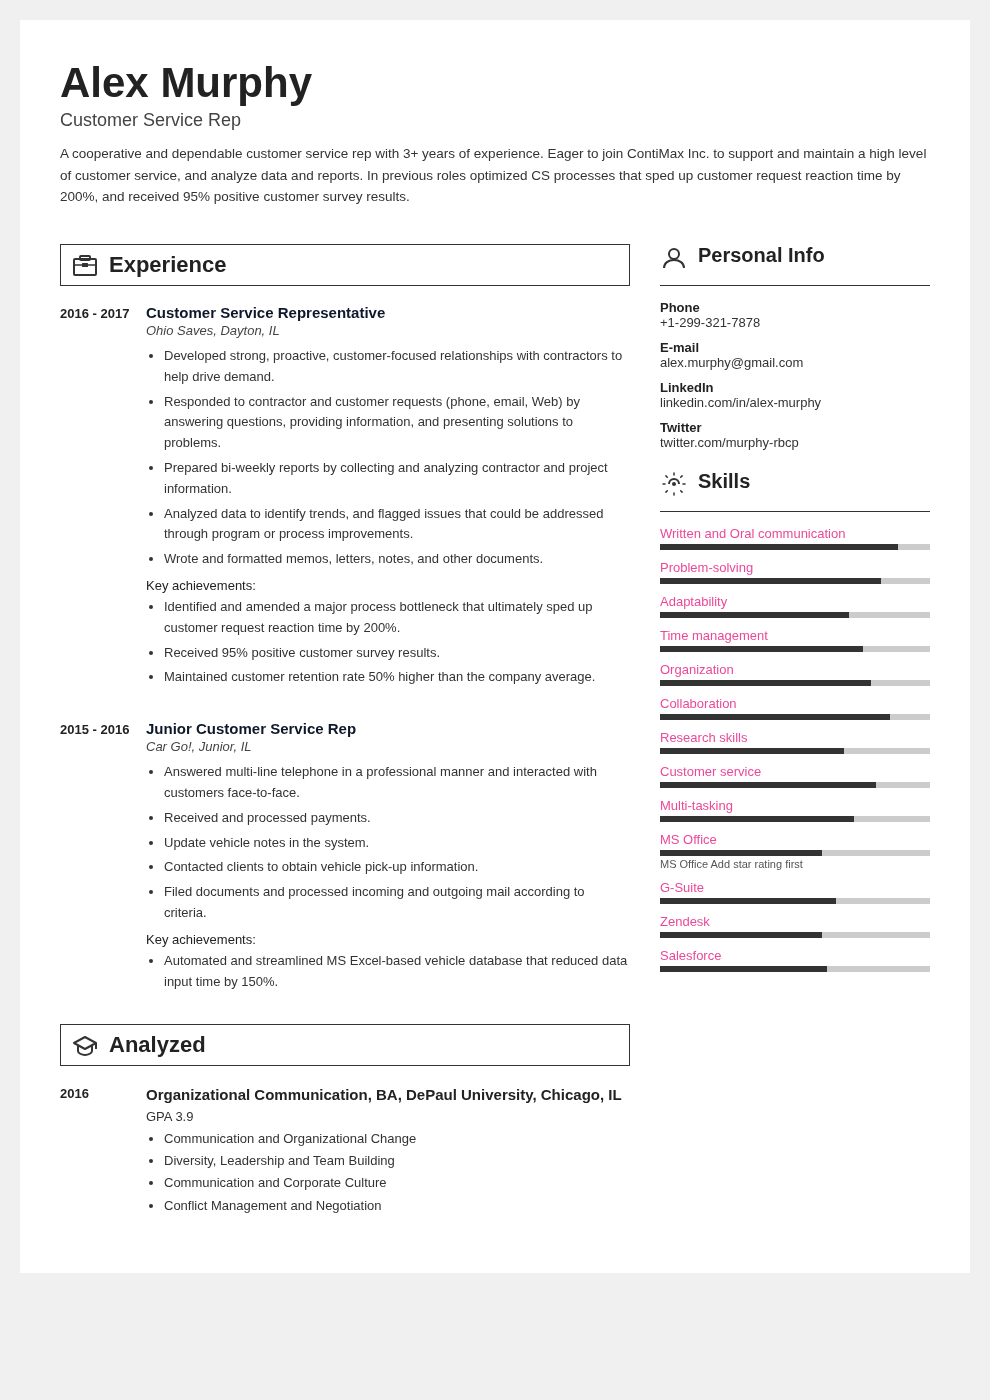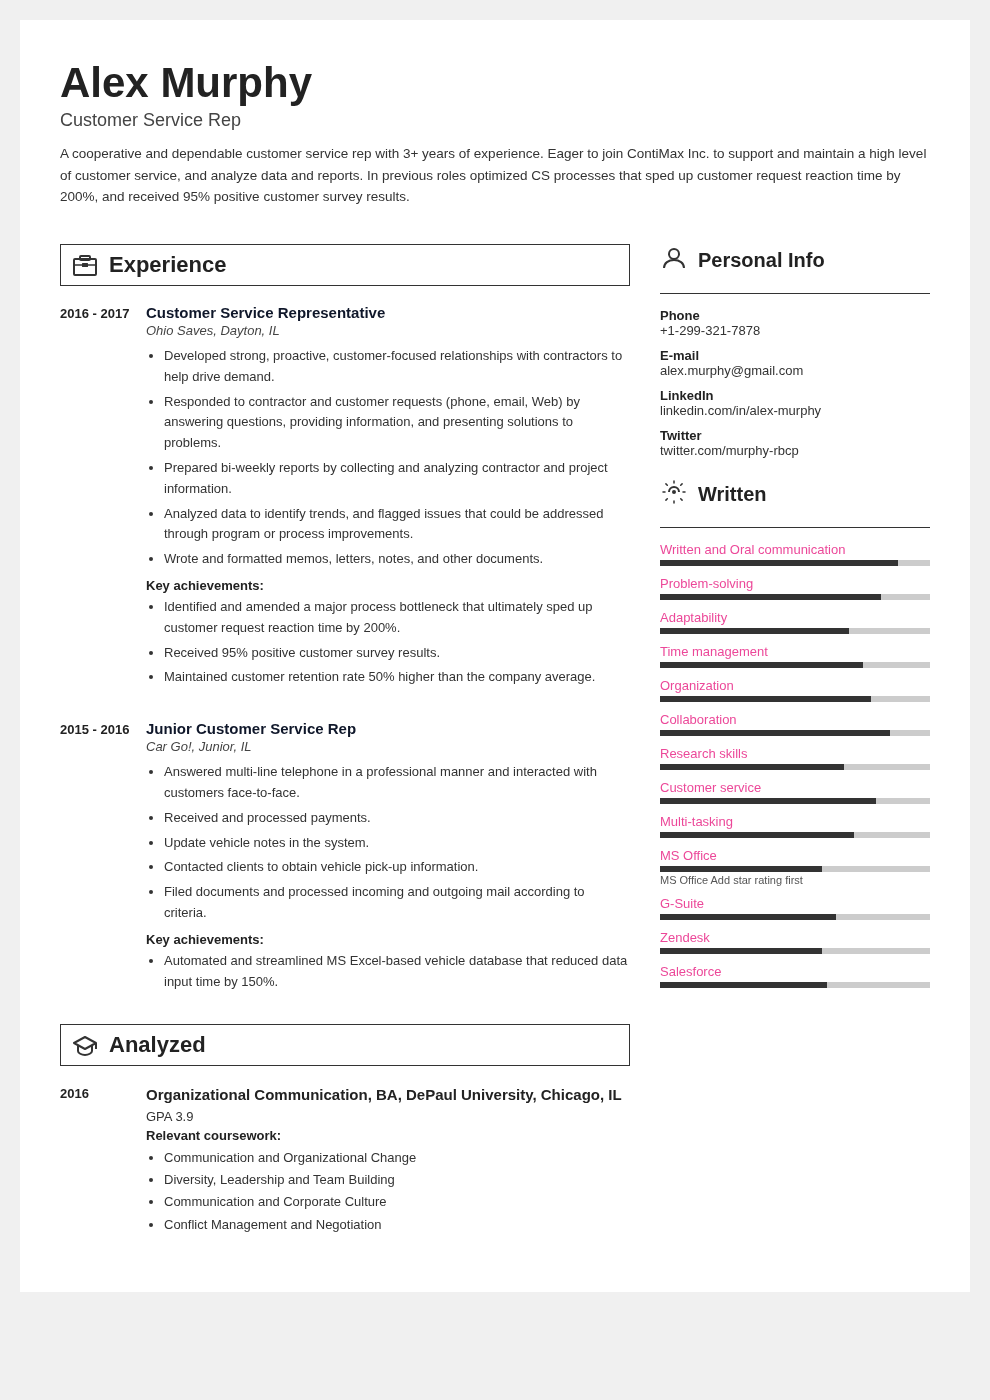--- a/index.html
+++ b/index.html
@@ -105,21 +105,21 @@
       font-size: 13px;
       color: #333;
       line-height: 1.6;
       margin-bottom: 8px;
     }
     .job-bullets li {
       margin-bottom: 4px;
     }
     .key-achievements {
       font-size: 13px;
-      font-weight: bold;
+      font-weight: normal;
       color: #222;
       margin-bottom: 4px;
       margin-top: 6px;
     }
     .edu-block {
       display: flex;
       gap: 16px;
       margin-bottom: 16px;
     }
     .edu-year {
@@ -154,24 +154,24 @@
     .edu-coursework {
       list-style: disc;
       padding-left: 18px;
       font-size: 13px;
       color: #333;
       line-height: 1.7;
     }
     
     .right-section-header {
       display: flex;
-      align-items: flex-end;
+      align-items: flex-start;
       gap: 10px;
       border-bottom: 1.5px solid #333;
-      padding-bottom: 21px;
+      padding-bottom: 13px;
       margin-bottom: 14px;
     }
     .right-section-title {
       font-size: 20px;
       font-weight: bold;
       color: #222;
     }
     .personal-info-item {
       margin-bottom: 10px;
     }
@@ -290,21 +290,20 @@
         </div>
         <div class="section-title">Analyzed</div>
       </div>
 
       <div id="edu-container">
           <div class="edu-block">
             <div class="edu-year">2016</div>
             <div class="edu-details">
               <div class="edu-degree">Organizational Communication, BA, DePaul University, Chicago, IL</div>
               <div class="edu-gpa">GPA 3.9</div>
-              <div class="edu-coursework-label">Relevant coursework:</div>
               <ul class="edu-coursework">
                 <li>Communication and Organizational Change</li>
                 <li>Diversity, Leadership and Team Building</li>
                 <li>Communication and Corporate Culture</li>
                 <li>Conflict Management and Negotiation</li>
               </ul>
             </div>
           </div>
         </div>
 
@@ -341,21 +340,21 @@
 
       <div class="skills-section">
         <div class="right-section-header">
           <div class="section-icon">
             <svg width="26" height="26" viewBox="0 0 26 26" fill="none">
               <path d="M8 13c0-2.8 2.2-5 5-5s5 2.2 5 5" stroke="#333" stroke-width="2" fill="none"></path>
               <circle cx="13" cy="13" r="2" fill="#333"></circle>
               <path d="M13 4V2M13 24v-2M4 13H2M24 13h-2M6.3 6.3L4.9 4.9M21.1 21.1l-1.4-1.4M6.3 19.7L4.9 21.1M21.1 4.9L19.7 6.3" stroke="#333" stroke-width="1.5" stroke-linecap="round"></path>
             </svg>
           </div>
-          <div class="right-section-title">Written</div>
+          <div class="right-section-title">Skills</div>
         </div>
         <div id="skills-container">
             <div class="skill-item">
               <div class="skill-name">Written and Oral communication</div>
               <div class="skill-bar-bg">
                 <div class="skill-bar-fill" style="width: 88%;"></div>
               </div>
             </div>
             <div class="skill-item">
               <div class="skill-name">Problem-solving</div>

